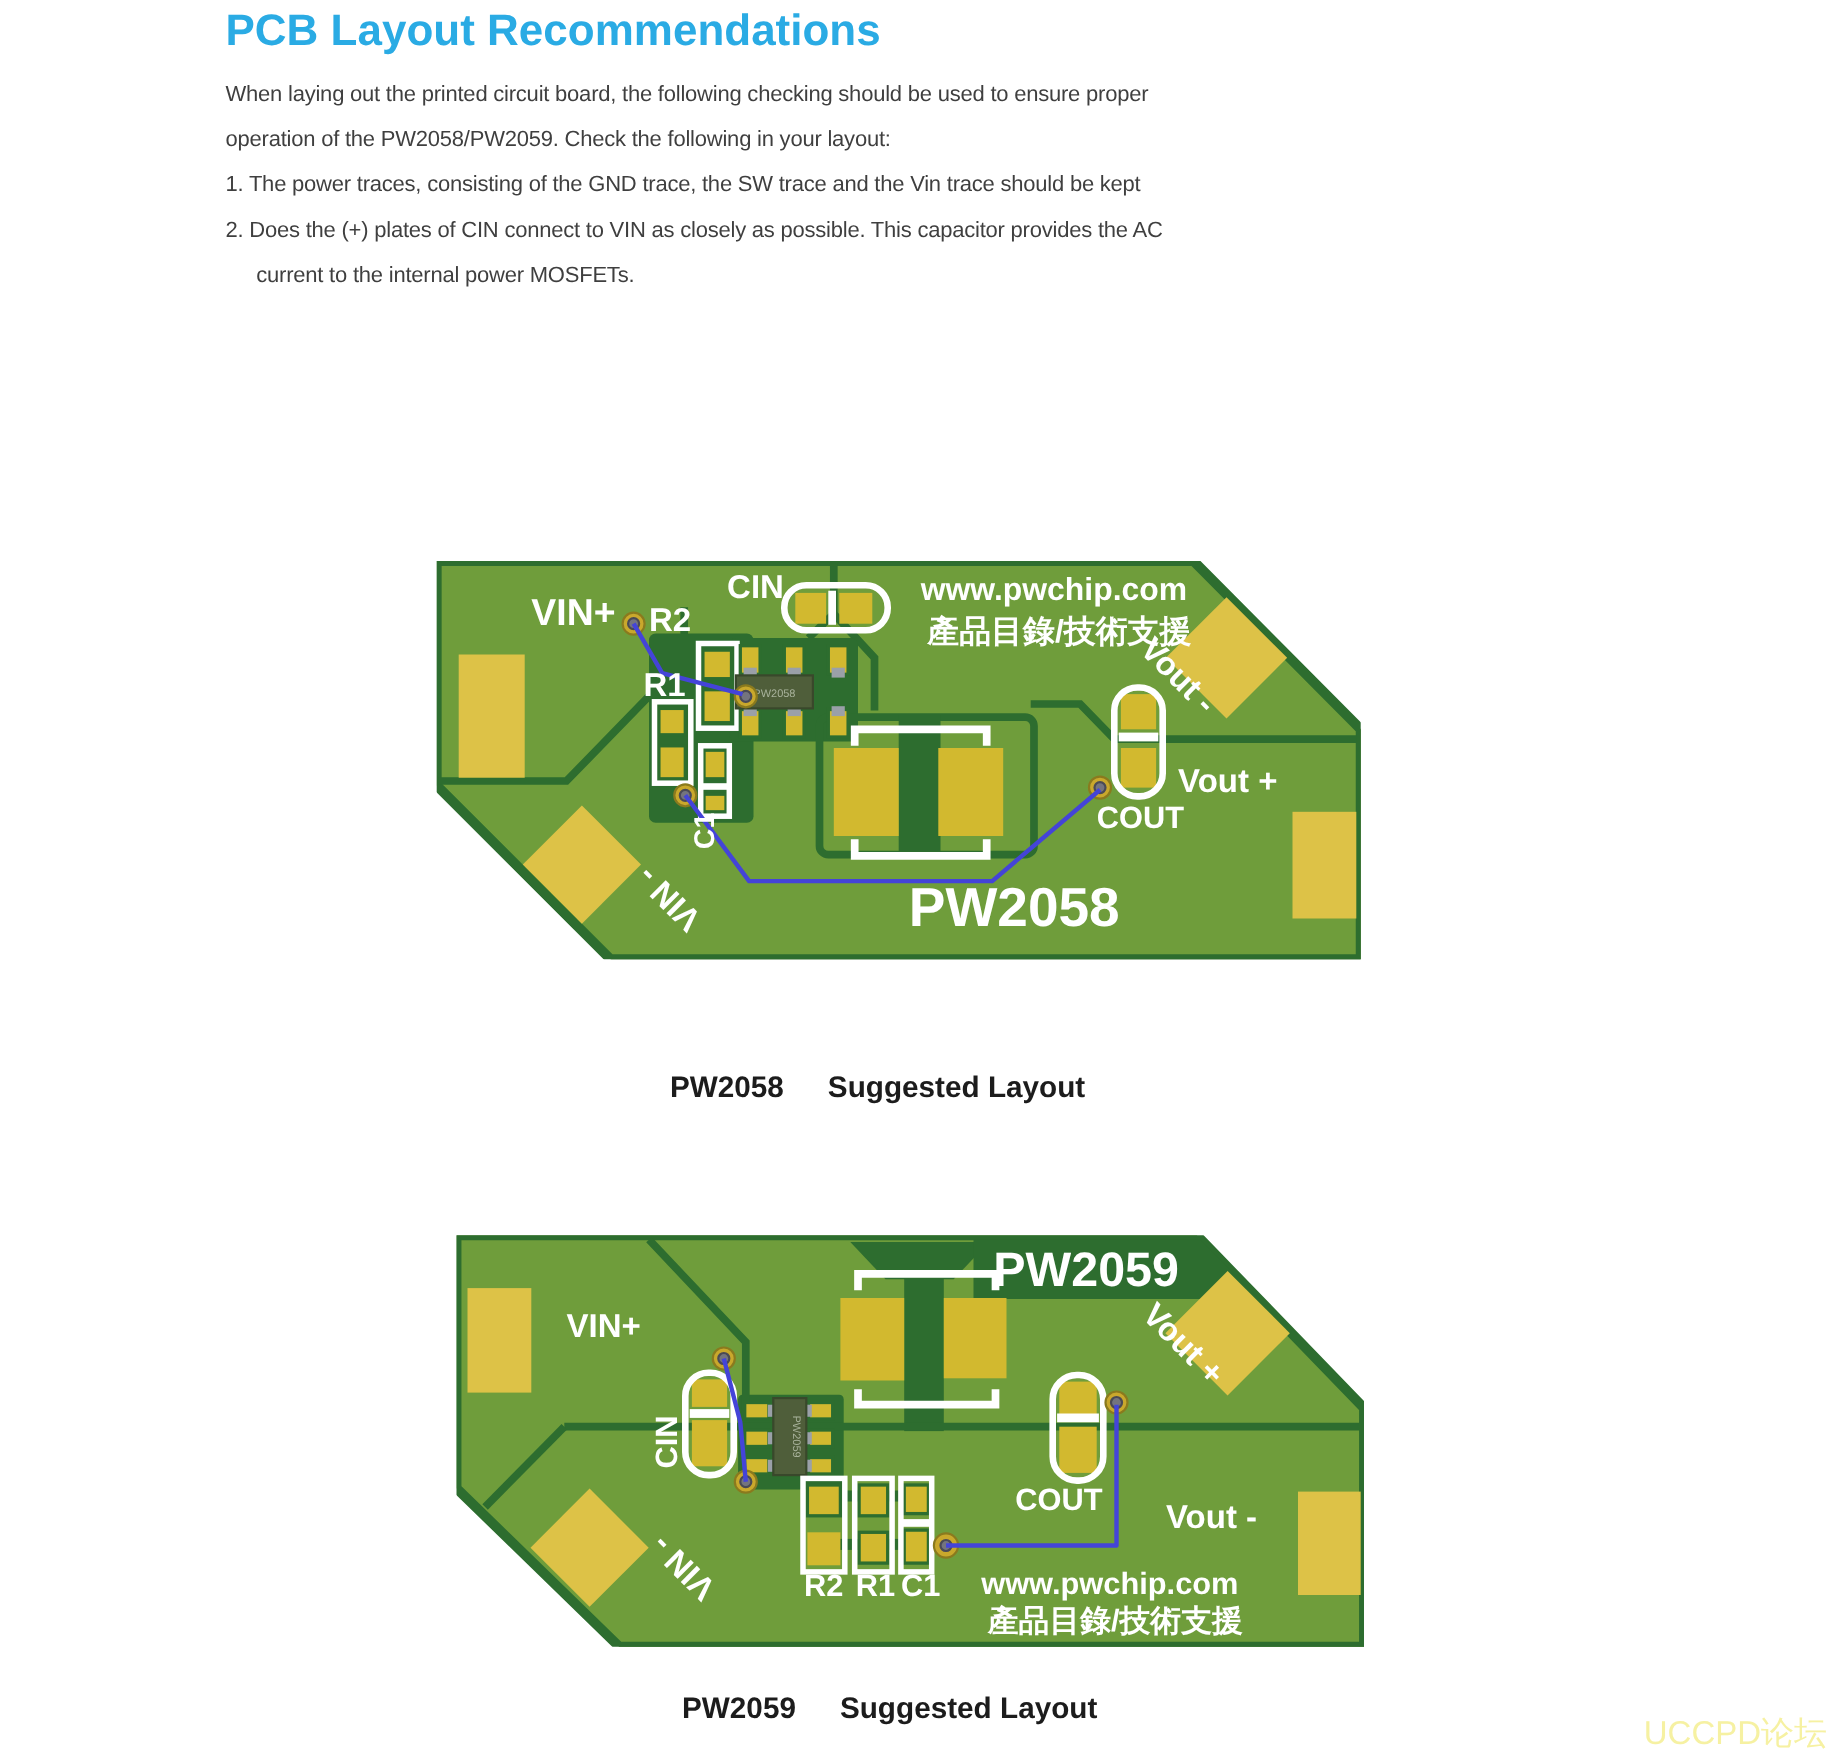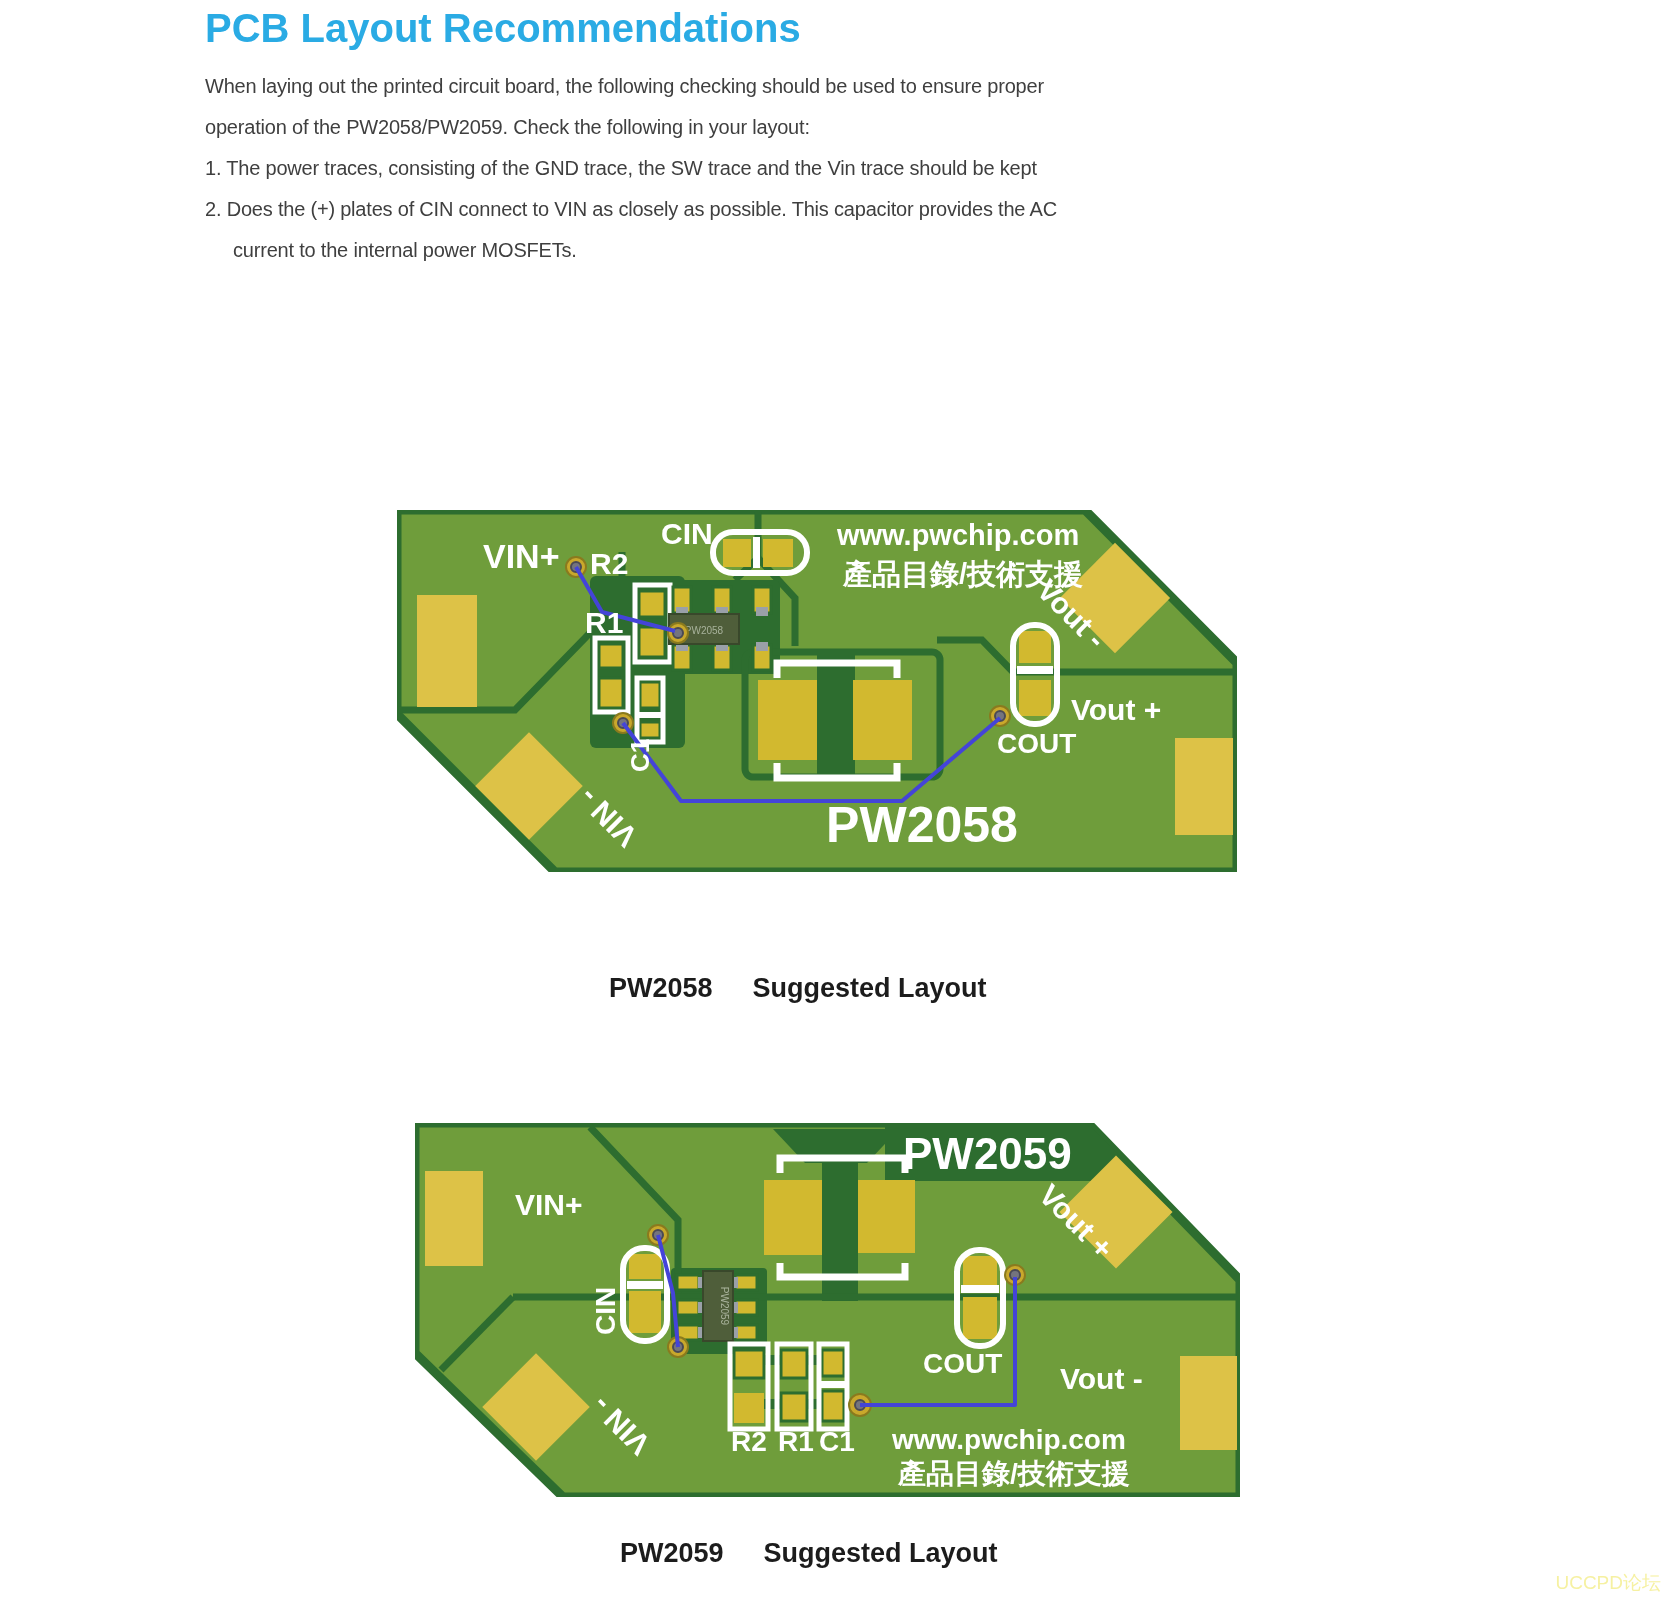--- a/index.html
+++ b/index.html
@@ -17,21 +17,21 @@
     position:absolute;left:205px;top:6px;font-size:40px;font-weight:bold;color:var(--heading);
     letter-spacing:0px;
   }
   .bodytext{position:absolute;left:205px;top:66px;width:1210px;color:var(--text);font-size:20px;}
   .bodytext .line{height:41px;line-height:41px;white-space:nowrap;letter-spacing:-0.2px;}
   .bodytext .indent{padding-left:28px;}
   .caption{position:absolute;font-size:27px;font-weight:bold;color:var(--caption);white-space:nowrap;}
   .caption .model{margin-right:40px;}
   #caption-board1{left:585px;top:973px;margin-left:24px;}
   #caption-board2{left:620px;top:1538px;}
-  .watermark{position:absolute;right:3px;bottom:3px;font-size:19px;color:var(--watermark);}
+  .watermark{position:absolute;right:3px;bottom:3px;font-size:30px;color:var(--watermark);}
   svg{position:absolute;display:block;}
   #board1{left:397px;top:510px;}
   #board2{left:415px;top:1123px;}
   .board-shadow{fill:var(--shadow);}
   .board-face{fill:var(--board-light);stroke:var(--board-dark);stroke-width:9;stroke-linejoin:round;}
   .trace{fill:none;stroke:var(--board-dark);stroke-width:7;}
   .darkzone{fill:var(--board-dark);}
   .pad{fill:var(--pad);}
   .padl{fill:var(--pad-light);}
   .pad-b{fill:var(--pad);stroke:var(--board-dark);stroke-width:3;}

